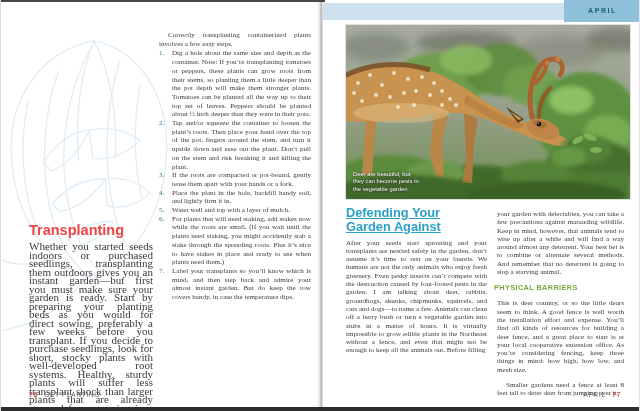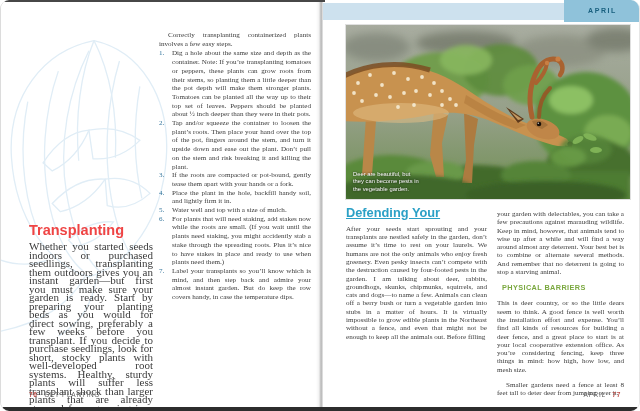--- a/index.html
+++ b/index.html
@@ -1,18 +1,18 @@
 <!DOCTYPE html>
 <html><head>
 <meta charset="utf-8">
 <style>
   html,body{margin:0;padding:0;background:#ffffff;}
   .spread{position:relative;width:640px;height:411px;background:#fdfdfd;overflow:hidden;
           font-family:"Liberation Serif",serif;color:#3b3b3b;
-          border-left:1px solid #dcdcdc;border-right:1px solid #e6e6e6;box-sizing:border-box;border-radius:9px;}
+          border-left:1px solid #dcdcdc;border-right:1px solid #e6e6e6;box-sizing:border-box;}
   .edge-top{position:absolute;top:0;left:0;width:324px;height:2px;background:#474747;}
   .edge-bottom{position:absolute;bottom:0;left:0;width:640px;height:4px;background:#2d2d2d;}
   .gutter{position:absolute;left:315px;top:0;bottom:0;width:10px;
           background:linear-gradient(90deg,rgba(0,0,0,0) 0%,rgba(0,0,0,0.05) 30%,rgba(110,110,110,0.5) 52%,rgba(0,0,0,0.07) 70%,rgba(0,0,0,0) 100%);}
 
   .page{position:absolute;top:0;height:411px;}
   .page-left{left:0;width:318px;background:#fff;}
   .page-right{left:322px;width:318px;background:#fff;}
 
   
@@ -52,21 +52,21 @@
   .photo figcaption{position:absolute;left:7px;bottom:6px;color:#ffffff;
          font:5.8px/7.4px "Liberation Sans",sans-serif;white-space:pre-line;
          text-shadow:0 0 2px rgba(0,0,0,0.85);}
 
   
   .article-col1{position:absolute;left:23px;top:206px;width:141px;}
   .article-title{margin:0 0 5px 0;font:bold 12.8px/13.8px "Liberation Sans",sans-serif;color:#2ba0c6;text-decoration:underline;}
   .article-col1 p{margin:0;font-size:7.1px;line-height:8.3px;text-align:justify;}
   .article-col2{position:absolute;left:167px;top:203px;width:141px;font-size:7.1px;line-height:8.3px;}
   .article-col2 p{margin:7px;text-align:justify;}
-  .subhead{margin:6px 0 2px 12px;font:bold 7.3px/9px "Liberation Sans",sans-serif;
+  .subhead{margin:6px 0 2px 4px;font:bold 7.3px/9px "Liberation Sans",sans-serif;
            color:#7aa83f;letter-spacing:0.4px;}
   .p-indent{text-indent:9px;}
 </style>
 </head>
 <body>
 
 <div class="spread">
 
   <div class="page page-left">
 
@@ -104,21 +104,21 @@
       <div class="step">
         <span class="step-num">3.</span>
         <span class="step-text">If the roots are compacted or pot-bound, gently tease them apart with your hands or a fork.</span>
       </div>
       <div class="step">
         <span class="step-num">4.</span>
         <span class="step-text">Place the plant in the hole, backfill handy soil, and lightly firm it in.</span>
       </div>
       <div class="step">
         <span class="step-num">5.</span>
-        <span class="step-text">Water well and top with a size of mulch.</span>
+        <span class="step-text">Water well and top with a layer of mulch.</span>
       </div>
       <div class="step">
         <span class="step-num">6.</span>
         <span class="step-text">For plants that will need staking, add stakes now while the roots are small. (If you wait until the plants need staking, you might accidently stab a stake through the spreading roots. Plus it’s nice to have stakes in place and ready to use when plants need them.)</span>
       </div>
       <div class="step">
         <span class="step-num">7.</span>
         <span class="step-text">Label your transplants so you’ll know which is mind, and then step back and admire your almost instant garden. But do keep the row covers handy, in case the temperature dips.</span>
       </div>
     </div>
@@ -241,20 +241,21 @@
         </g>
       </svg>
       <figcaption>Deer are beautiful, but
 they can become pests in
 the vegetable garden.</figcaption>
     </figure>
 
     <div class="article-col1">
       <h2 class="article-title">
         <div>Defending Your</div>
+        <div>Garden Against</div>
       </h2>
       <p>After your seeds start sprouting and your transplants are nestled safely in the garden, don’t assume it’s time to rest on your laurels. We humans are not the only animals who enjoy fresh greenery. Even pesky insects can’t compete with the destruction caused by four-footed pests in the garden. I am talking about deer, rabbits, groundhogs, skunks, chipmunks, squirrels, and cats and dogs—to name a few. Animals can clean off a berry bush or turn a vegetable garden into stubs in a matter of hours. It is virtually impossible to grow edible plants in the Northeast without a fence, and even that might not be enough to keep all the animals out. Before filling</p>
     </div>
 
     <div class="article-col2">
       <p>your garden with delectables, you can take a few precautions against marauding wildlife. Keep in mind, however, that animals tend to wise up after a while and will find a way around almost any deterrent. Your best bet is to combine or alternate several methods. And remember that no deterrent is going to stop a starving animal.</p>
       <h3 class="subhead">PHYSICAL BARRIERS</h3>
       <p>This is deer country, or so the little dears seem to think. A good fence is well worth the installation effort and expense. You’ll find all kinds of resources for building a deer fence, and a great place to start is at your local cooperative extension office. As you’re considering fencing, keep three things in mind: how high, how low, and mesh size.</p>
       <p class="p-indent">Smaller gardens need a fence at least 8 feet tall to deter deer from jumping over it.</p>
     </div>

